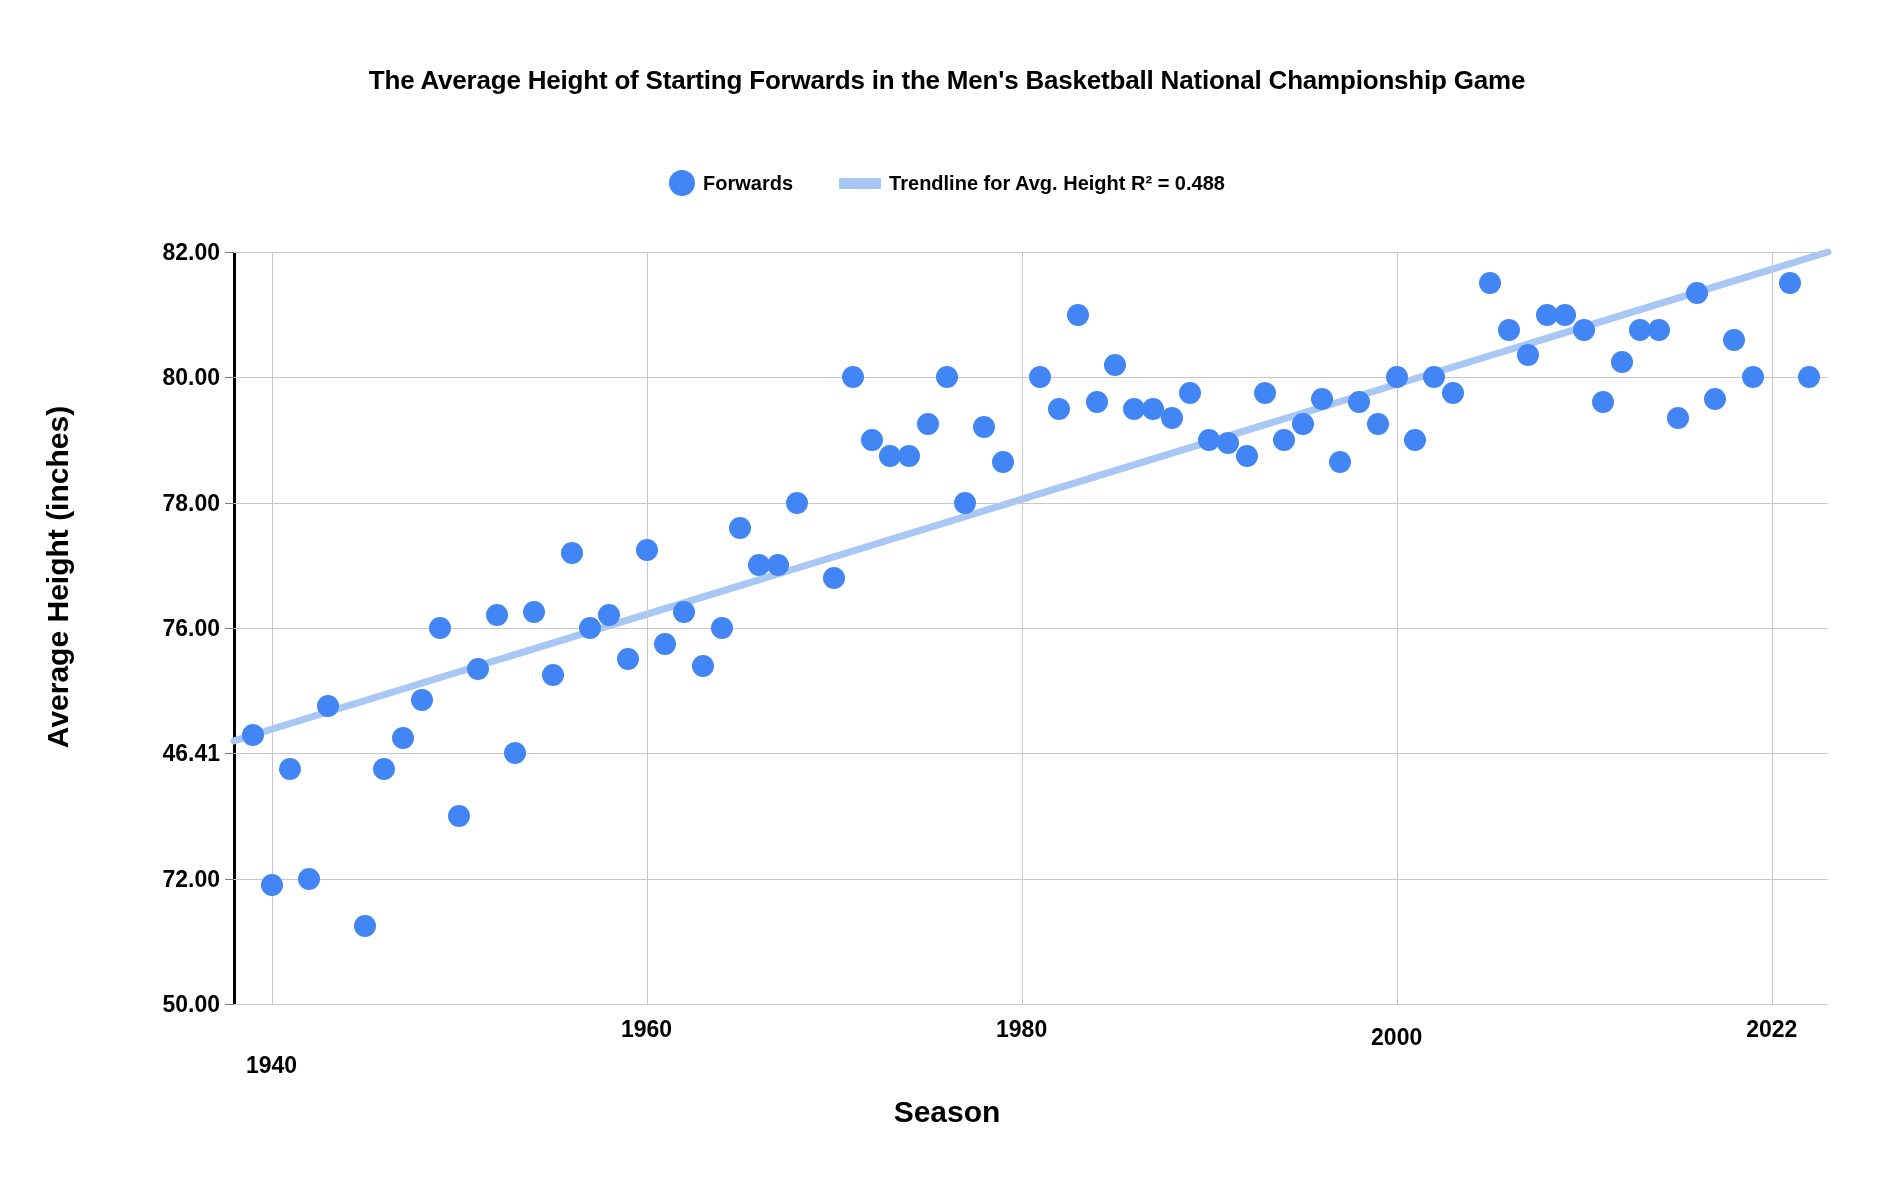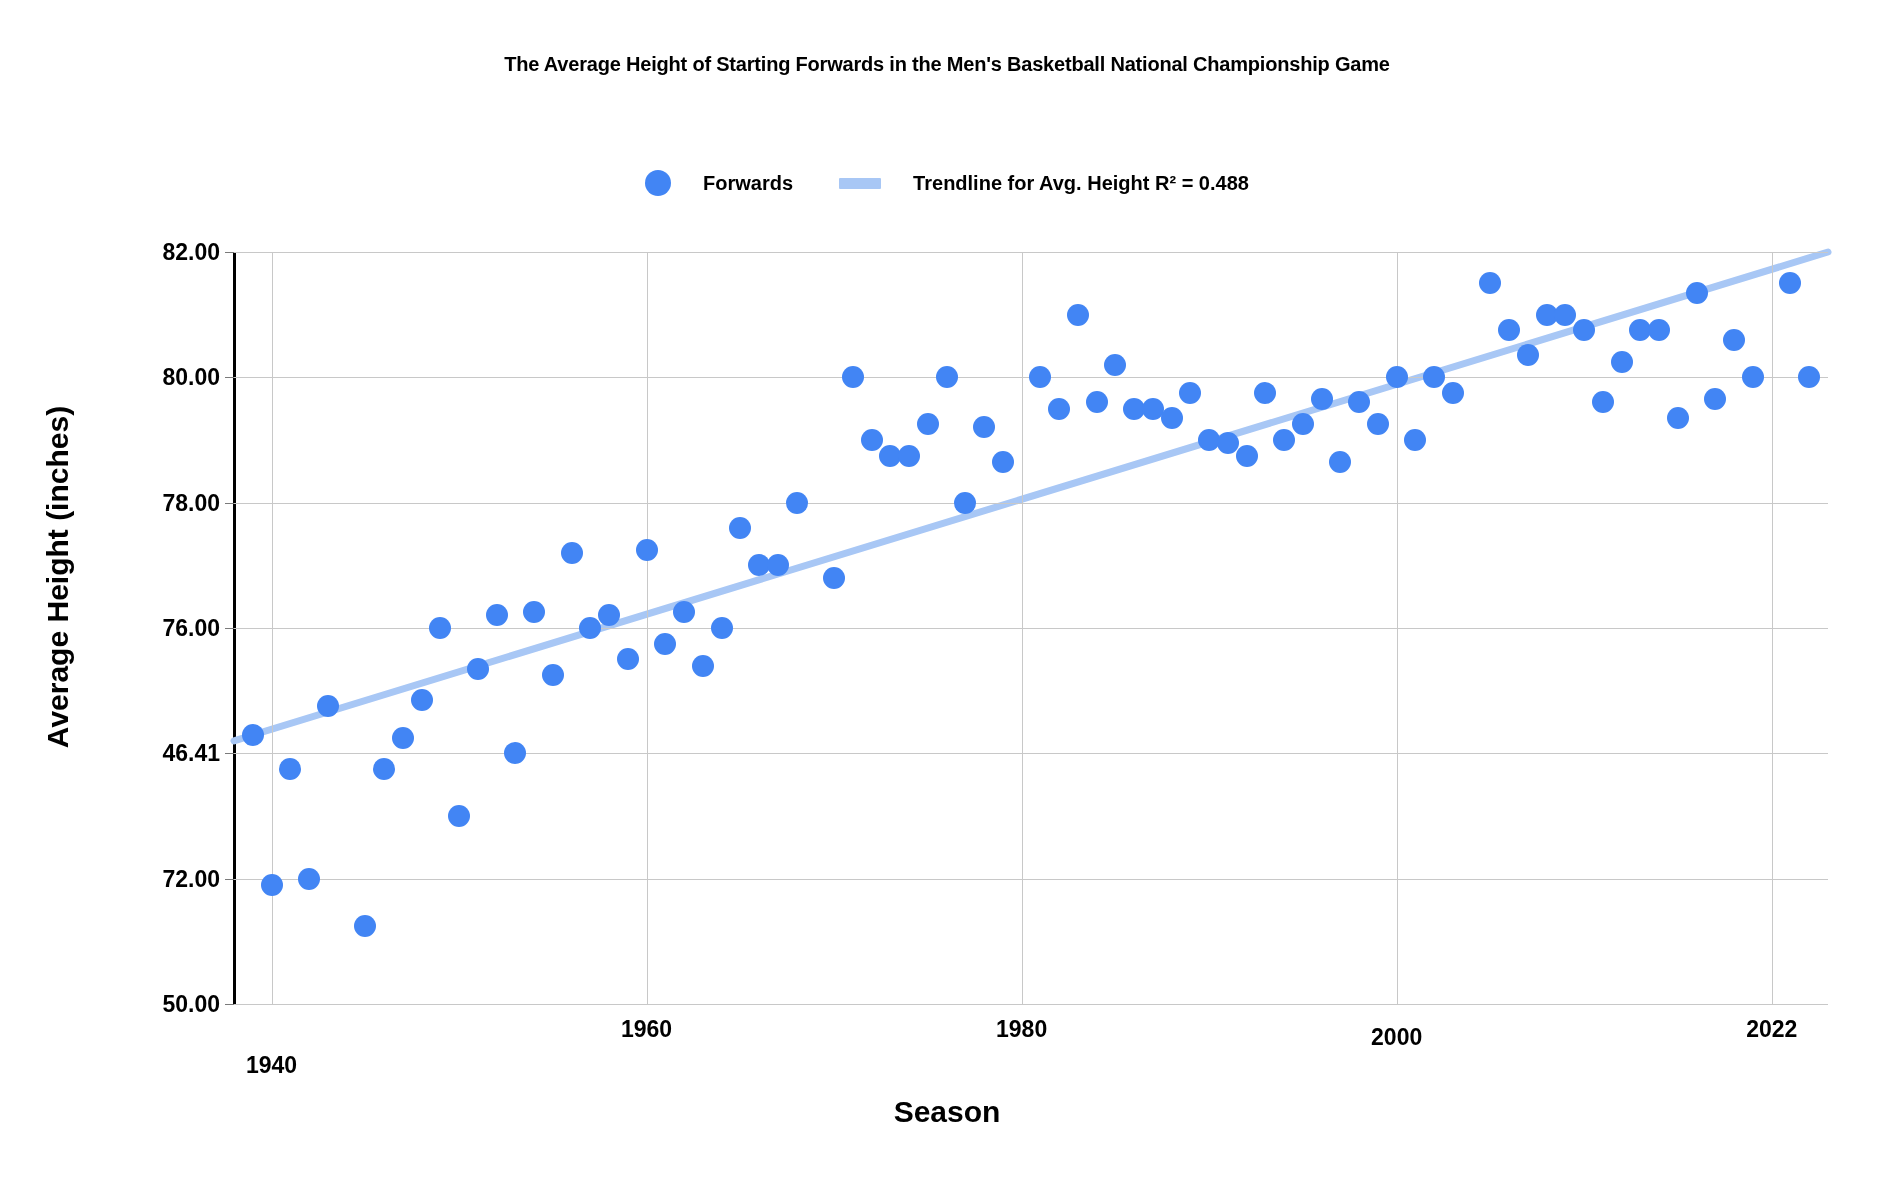--- a/index.html
+++ b/index.html
@@ -20,45 +20,45 @@
     position: relative;
     width: 1894px;
     height: 1198px;
     background: #ffffff;
   }
 
   
   .chart-title {
     position: absolute;
     left: 147px;
-    top: 52px;
+    top: 64px;
     width: 1600px;
     text-align: center;
-    font-size: 20px;
+    font-size: 26px;
     font-weight: bold;
     line-height: 1.25;
     letter-spacing: -0.2px;
     color: #000000;
   }
 
   
   .legend {
     position: absolute;
     left: 0;
     top: 170px;
     width: 1894px;
     display: flex;
     justify-content: center;
     align-items: center;
     gap: 46px;
   }
   .legend-item {
     display: flex;
     align-items: center;
-    gap: 32px;
+    gap: 8px;
   }
   .legend-swatch-dot {
     width: 26px;
     height: 26px;
     border-radius: 50%;
   }
   .legend-swatch-line {
     width: 42px;
     height: 11px;
     border-radius: 1px;

